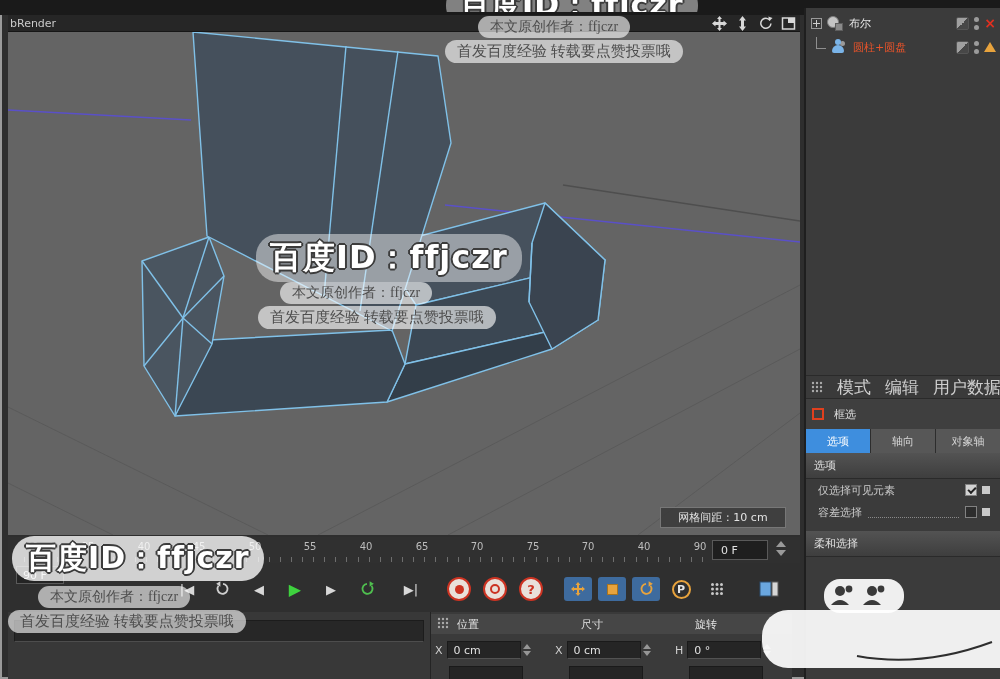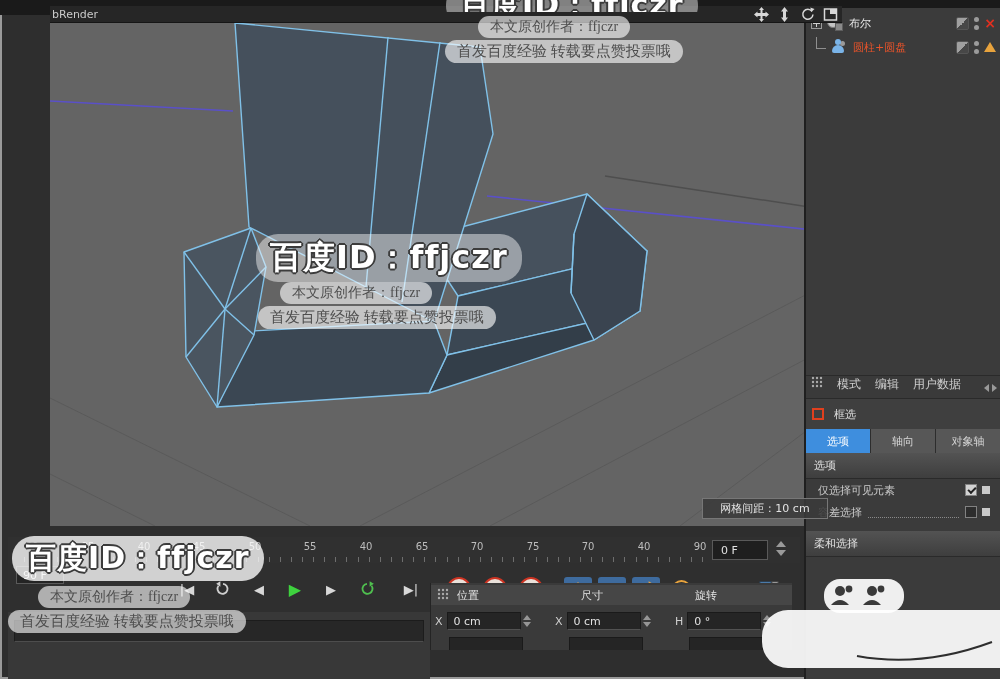--- a/index.html
+++ b/index.html
@@ -3,21 +3,21 @@
 <meta charset="utf-8">
 <style>
   * { box-sizing: border-box; margin: 0; padding: 0; }
   html,body { background:#555; }
   body { font-family: "DejaVu Sans", "Liberation Sans", sans-serif; }
   .stage{ position:relative; width:1000px; height:679px; background:#2e2e2e; overflow:hidden;
           box-shadow: inset 0 0 0 2px #9a9a9a; }
 
   
   .top-strip{ position:absolute; left:0; top:0; width:1000px; height:15px; background:#1a1a1a; }
-  .viewport{ position:absolute; left:8px; top:6px; width:792px; height:520px; background:#646464; overflow:hidden;margin-left:42px; }
+  .viewport{ position:absolute; left:8px; top:15px; width:792px; height:520px; background:#646464; overflow:hidden; }
   .scene{ position:absolute; left:0; top:0; pointer-events:none; }
   .vp-menubar{ position:absolute; left:0; top:0; width:100%; height:17px; background:#262626;
                border-bottom:1px solid #161616; display:flex; align-items:center; z-index:3; }
   .vp-menu-label{ color:#c9c9c9; font-size:11px; padding-left:2px; }
   .vp-nav{ position:absolute; right:4px; top:1px; display:flex; gap:7px; }
   .vp-nav .navbtn{ width:16px; height:15px; display:flex; align-items:center; justify-content:center; cursor:pointer; }
   .grid-label{ position:absolute; left:652px; top:492px; width:126px; height:21px; background:rgba(58,58,58,.88);
                border:1px solid #777; color:#e3e3e3; font-size:11px; display:flex; align-items:center;
                justify-content:center; z-index:4; }
 
@@ -45,21 +45,21 @@
   .om-chip{ width:13px; height:13px; border-radius:2px; border:1px solid #555;
             background:linear-gradient(135deg,#a0a0a0 50%, #474747 50%); cursor:pointer; }
   .om-dots{ display:flex; flex-direction:column; gap:3px; }
   .om-dot{ width:5px; height:5px; border-radius:50%; background:#9b9b9b; cursor:pointer; }
   .om-x{ color:#e03020; font-weight:bold; font-size:14px; line-height:14px; cursor:pointer; }
   .om-tri{ width:0; height:0; border-left:6px solid transparent; border-right:6px solid transparent;
            border-bottom:10px solid #e8a33d; cursor:pointer; }
 
   .attr{ position:absolute; left:0; top:367px; width:100%; }
   .attr-tabs{ height:24px; background:#3a3a3a; border-top:1px solid #2a2a2a; border-bottom:1px solid #2a2a2a;
-              display:flex; color:#cfcfcf; font-size:12px; position:relative; }
+              display:flex; align-items:center; color:#cfcfcf; font-size:17px; position:relative; }
   .attr-tabs .tab{ margin-left:14px; cursor:pointer; white-space:nowrap; }
   .attr-tabs .gridicon{ margin-left:5px; }
   .tab-scroll{ position:absolute; right:3px; top:8px; display:flex; gap:3px; }
   .tri-l{ width:0;height:0;border-top:4px solid transparent;border-bottom:4px solid transparent;border-right:5px solid #999; cursor:pointer;}
   .tri-r{ width:0;height:0;border-top:4px solid transparent;border-bottom:4px solid transparent;border-left:5px solid #999; cursor:pointer;}
   .attr-tool{ height:30px; display:flex; align-items:center; background:#3f3f3f; }
   .tool-rect-icon{ width:12px; height:12px; border:2px solid #e0401e; margin-left:6px; flex:none; cursor:pointer; }
   .attr-tool .lbl{ color:#e0e0e0; font-size:11px; margin-left:10px; }
   .subtabs{ height:24px; display:flex; gap:1px; background:#2d2d2d; }
   .subtab{ flex:1; background:#575757; color:#d4d4d4; font-size:11px; display:flex; align-items:center;
@@ -105,21 +105,21 @@
   .tbtn.keytoggle{ background:#3e6b9e; border-radius:3px; width:28px; height:24px; }
   .orange-square{ width:11px; height:11px; background:#e8a33d; border:1px solid #a8741f; }
   .pcircle{ width:19px; height:19px; border-radius:50%; border:2px solid #e8a33d; color:#e8e8e8;
             font-size:11px; font-weight:bold; display:flex; align-items:center; justify-content:center; }
   .gap8{ margin-left:8px; } .gap12{ margin-left:12px; } .gap16{ margin-left:16px; }
 
   
   .bottom-left-panel{ position:absolute; left:8px; top:612px; width:422px; height:67px; background:#383838; }
   .bl-input{ position:absolute; left:6px; top:8px; width:410px; height:22px; background:#272727;
              border:1px solid #1c1c1c; border-bottom-color:#4d4d4d; cursor:text; }
-  .coord-panel{ position:absolute; left:430px; top:583px; width:362px; height:67px; background:#3a3a3a;
+  .coord-panel{ position:absolute; left:430px; top:612px; width:362px; height:67px; background:#3a3a3a;
                 border-left:1px solid #242424; overflow:hidden;text-align:right; }
   .coord-head{ position:absolute; left:0; top:2px; width:100%; height:20px; background:#464646;
                display:flex; align-items:center; color:#e3e3e3; font-size:11px; }
   .coord-head .h{ position:absolute; }
   .cfield{ position:absolute; top:28px; height:20px; display:flex; align-items:center; }
   .cfield .axis{ color:#cfcfcf; font-size:11px; margin-right:4px; }
   .cinput{ width:74px; height:18px; background:#252525; border:1px solid #1a1a1a; border-bottom-color:#525252;
            color:#e2e2e2; font-size:11px; display:flex; align-items:center; padding-left:6px; cursor:text; }
   .cspin{ display:flex; flex-direction:column; gap:2px; margin-left:2px; }
   .cspin .up{ width:0;height:0;border-left:4px solid transparent;border-right:4px solid transparent;border-bottom:5px solid #969696; cursor:pointer;}

